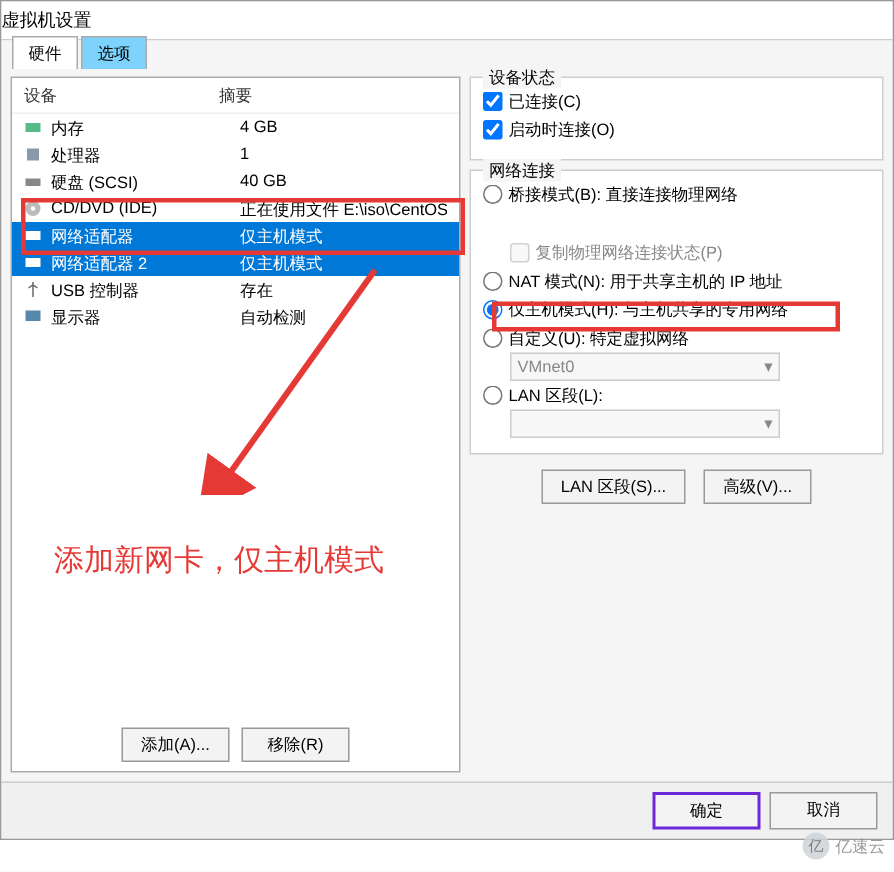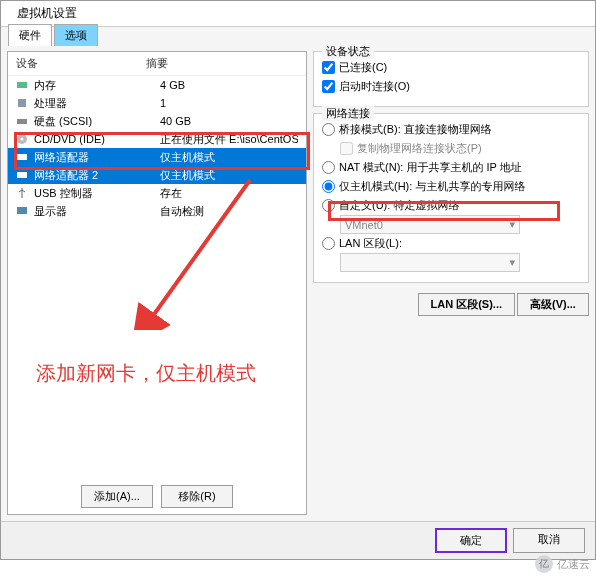--- a/index.html
+++ b/index.html
@@ -1,18 +1,18 @@
 <!DOCTYPE html>
 <html><head>
   <meta charset="utf-8">
   <style>
     * { box-sizing: border-box; margin: 0; padding: 0; font-family: "Microsoft YaHei", Tahoma, sans-serif; font-size: 11px; }
     body { background: #fff; width: 596px; height: 581px; position: relative; overflow: hidden; }
     .dialog { width: 596px; height: 560px; border: 1px solid #999; background: #f0f0f0; display: flex; flex-direction: column; }
-    .titlebar { background: #fff; border-bottom: 1px solid #ccc; padding: 4px 16px; font-size: 12px; }
+    .titlebar { background: #fff; border-bottom: 1px solid #ccc; padding: 4px 0; font-size: 12px; }
     .body { flex: 1; display: flex; padding: 6px; gap: 6px; background: #f5f5f5; }
     .tabs { position: absolute; top: 24px; left: 8px; display: flex; gap: 2px; z-index: 5; }
     .tab { border: 1px solid #aaa; border-bottom: none; background: #fff; padding: 3px 10px; cursor: pointer; }
     .tab.inactive { background: #7dd3fc; }
     .left-panel { width: 300px; background: #fff; border: 1px solid #aaa; margin-top: 18px; display: flex; flex-direction: column; }
     .hw-head { display: flex; padding: 4px 8px; font-weight: 400; color: #333; border-bottom: 1px solid #eee; }
     .hw-head .c1 { width: 130px; }
     .hw-list { flex: 1; overflow: hidden; position: relative; }
     .hw-row { display: flex; padding: 2px 8px; align-items: center; height: 18px; cursor: pointer; }
     .hw-row .ico { width: 14px; height: 12px; margin-right: 4px; display: inline-block; }
@@ -23,24 +23,24 @@
     .hl1 { left: 14px; top: 132px; width: 296px; height: 38px; }
     .hl2 { left: 328px; top: 201px; width: 232px; height: 20px; }
     .arrow { position: absolute; left: 130px; top: 170px; width: 130px; height: 160px; pointer-events: none; }
     .annotation { position: absolute; left: 36px; top: 360px; color: #e53935; font-size: 20px; font-weight: 400; }
     .left-buttons { display: flex; justify-content: center; gap: 8px; padding: 6px 0; }
     .btn { border: 1px solid #999; background: #f3f3f3; padding: 3px 12px; min-width: 72px; text-align: center; cursor: pointer; }
     .right-panel { flex: 1; margin-top: 18px; display: flex; flex-direction: column; gap: 6px; }
     .group { border: 1px solid #ccc; background: #fff; padding: 6px 8px 10px; position: relative; }
     .group-title { position: absolute; top: -8px; left: 8px; background: #f5f5f5; padding: 0 4px; font-size: 11px; }
     .chk-row, .radio-row { display: flex; align-items: center; gap: 4px; padding: 2px 0; }
-    .sub { margin-left: 18px; color: #888; }
+    .sub { margin-left: 18px; color: #888; margin-top: 20px; }
     .sub input { color: #888; }
     .select-fake { border: 1px solid #ccc; background: #f7f7f7; color: #888; padding: 2px 4px; width: 180px; margin-left: 18px; display: flex; justify-content: space-between; align-items: center; }
-    .right-buttons { display: flex; justify-content: flex-end; gap: 2px; padding: 4px 0 0; font-weight: bold; }
+    .right-buttons { display: flex; justify-content: center; gap: 12px; padding: 4px 0 0; }
     .footer { display: flex; justify-content: flex-end; gap: 6px; padding: 6px 10px; border-top: 1px solid #ccc; background: #f0f0f0; }
     .footer .btn.primary { border: 2px solid #6d28d9; }
     .watermark { position: absolute; right: 6px; bottom: 8px; display: flex; align-items: center; gap: 4px; color: #888; font-size: 13px; opacity: .85; }
     .watermark .logo { width: 18px; height: 18px; border-radius: 50%; background: #cfd4da; display: flex; align-items: center; justify-content: center; font-size: 10px; color: #666; }
     .ico svg { width: 12px; height: 12px; }
   </style>
 </head>
 <body>
 
 <div class="dialog">

